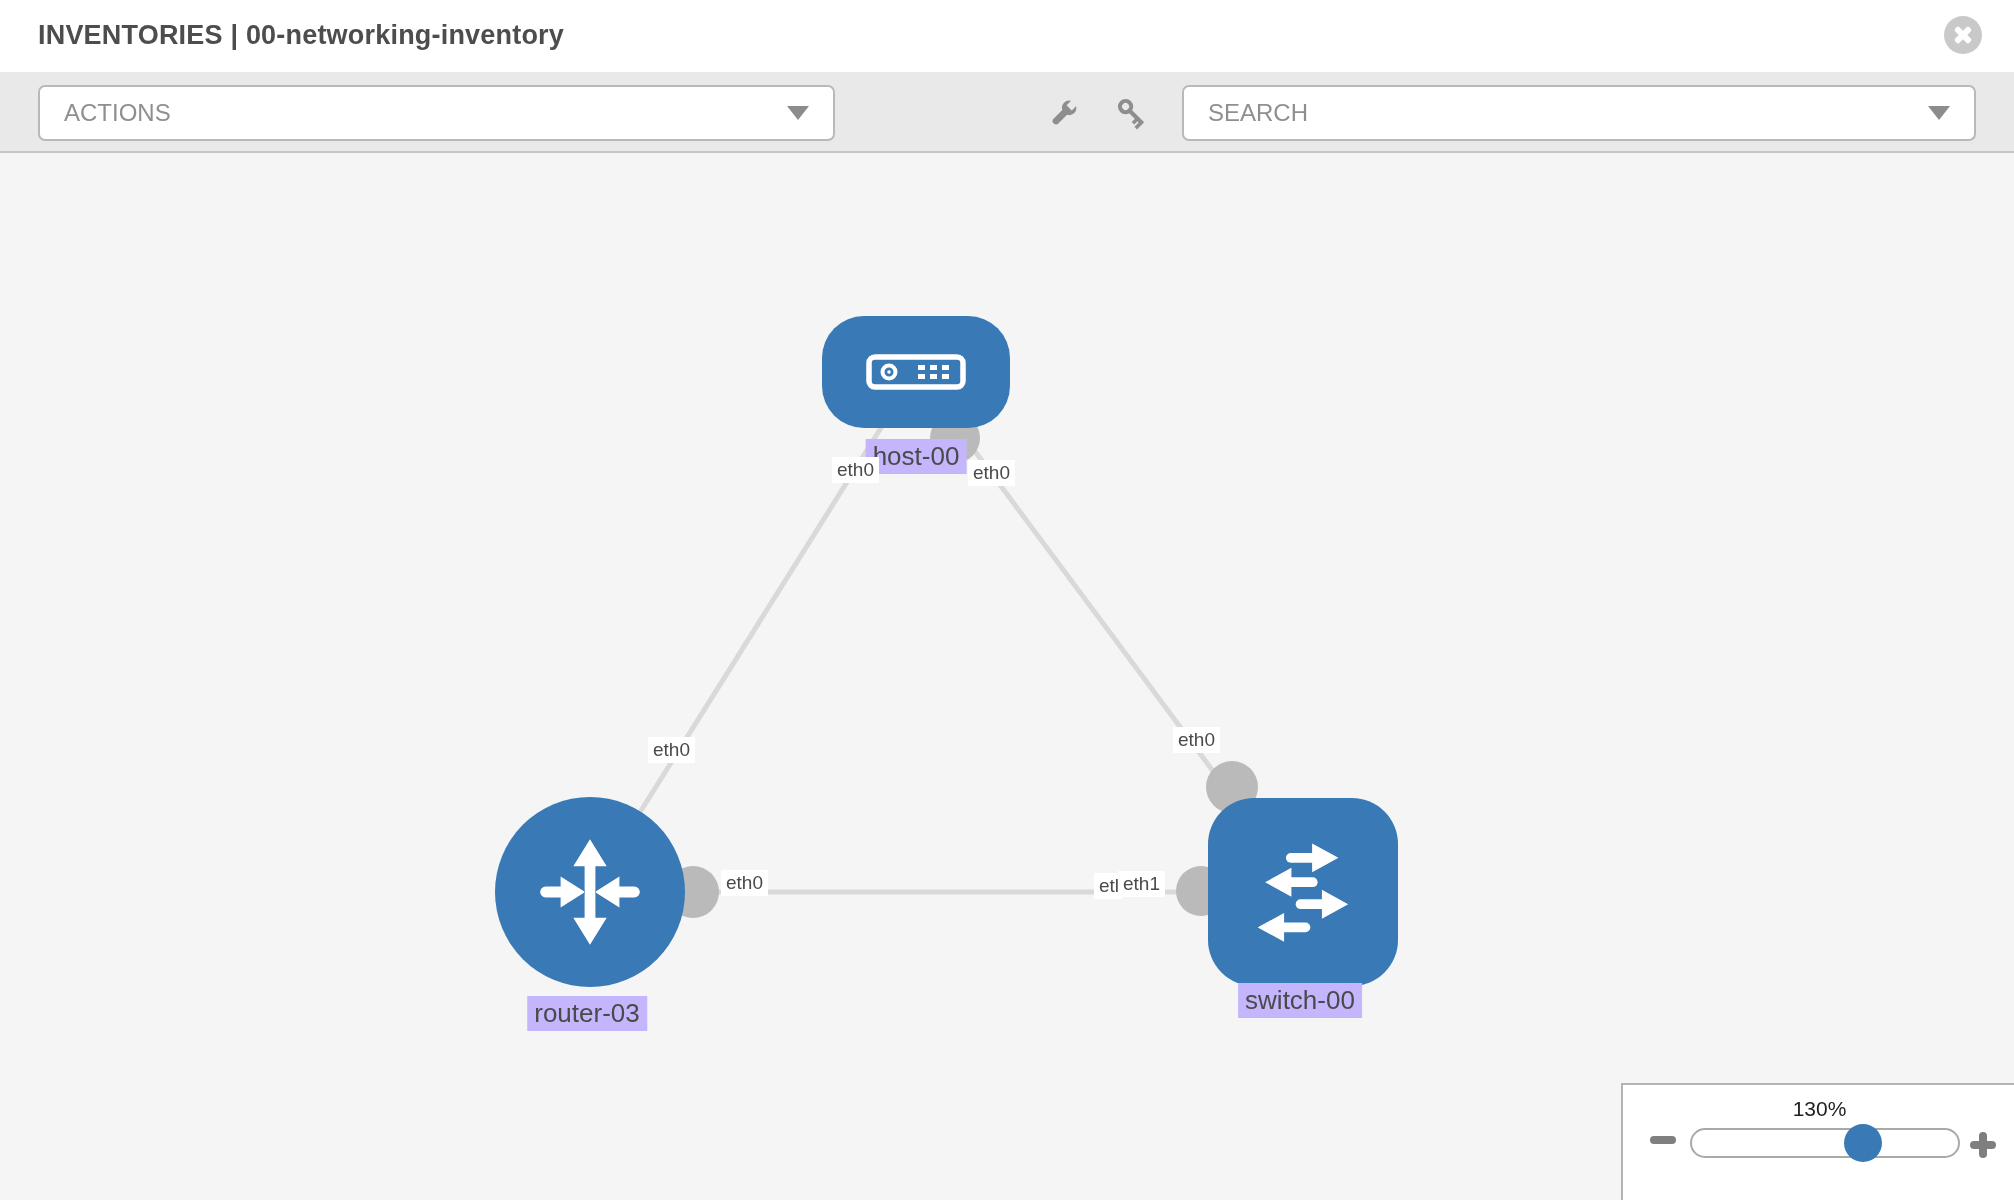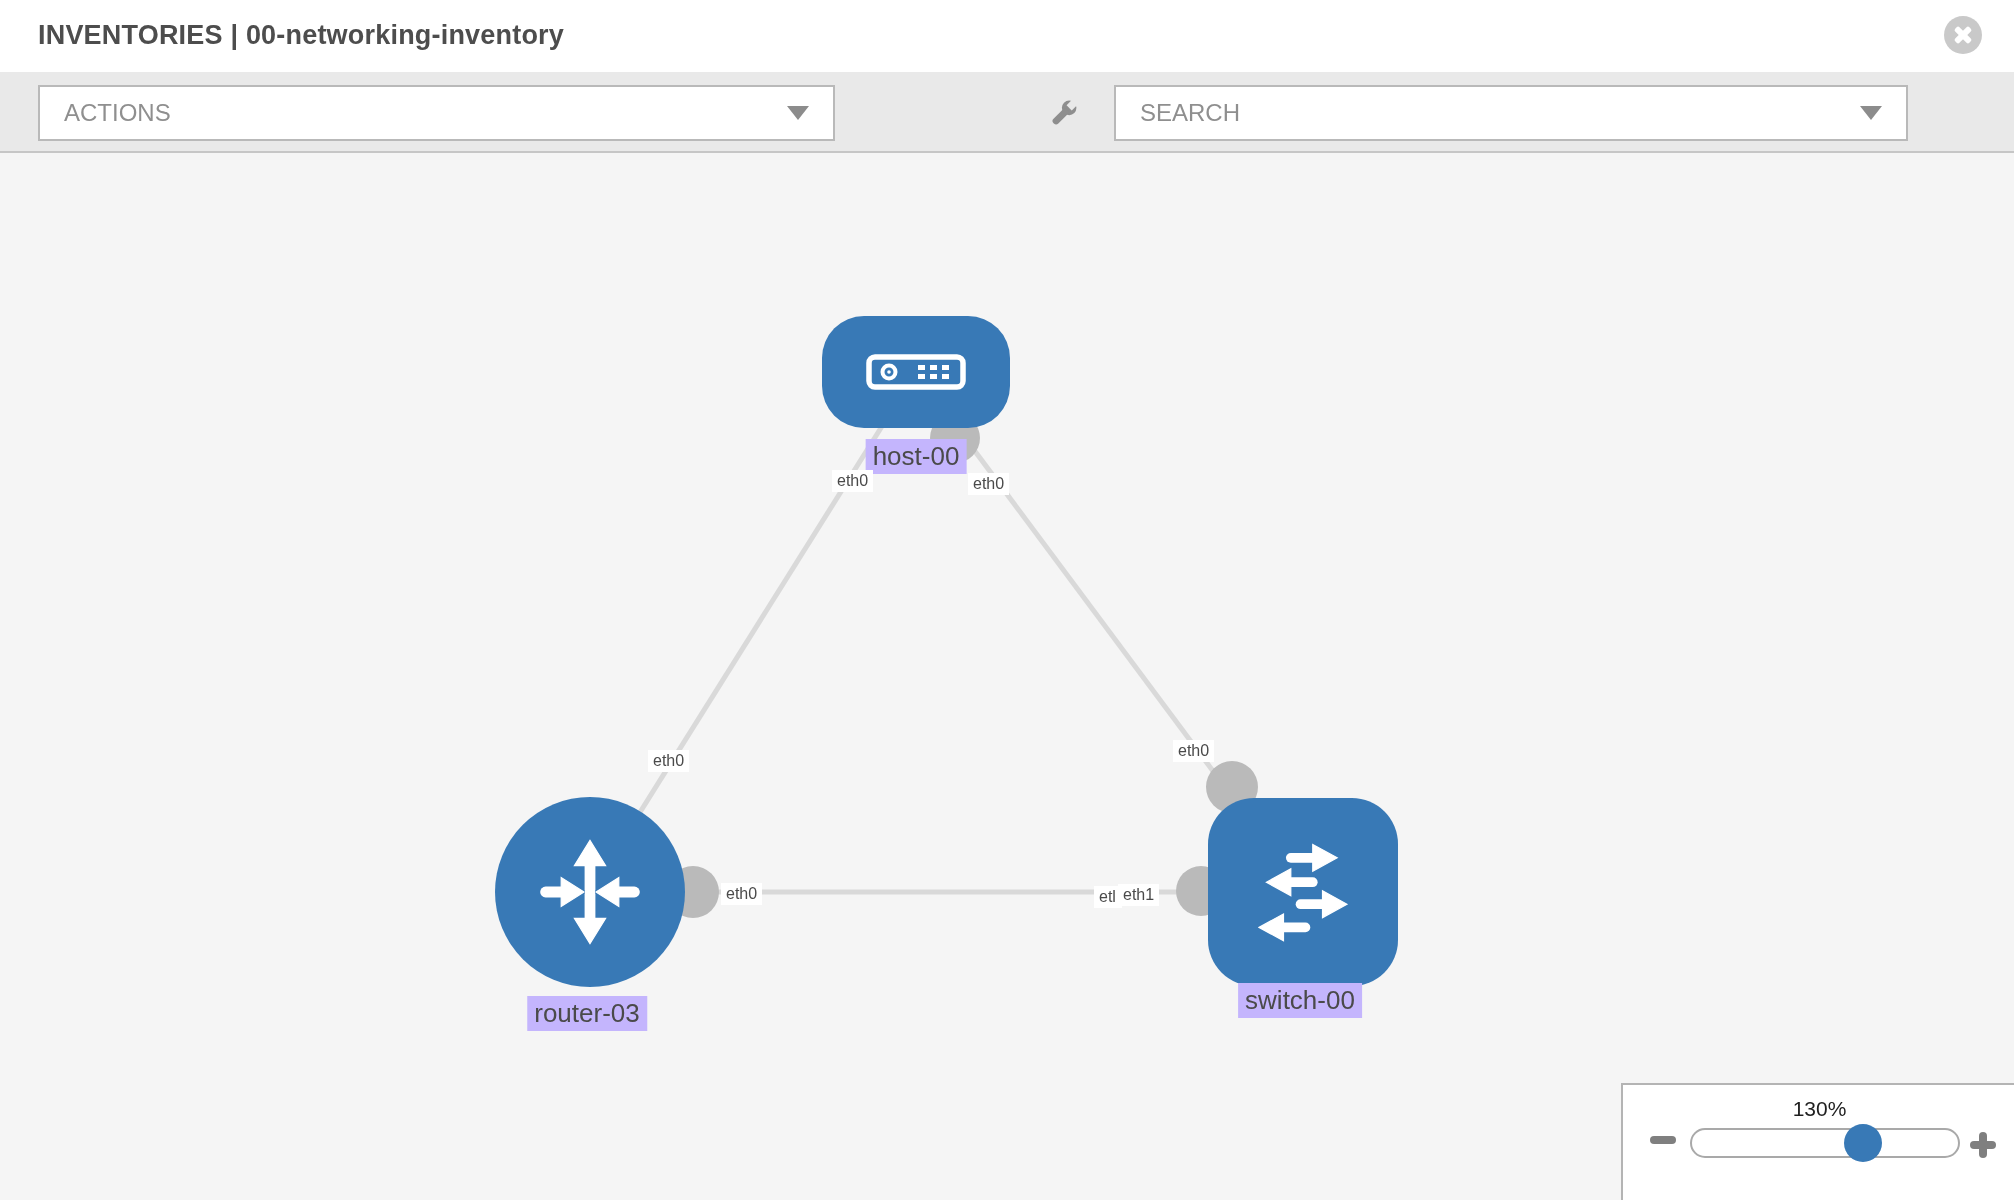--- a/index.html
+++ b/index.html
@@ -24,26 +24,26 @@
   .close-btn i.a { transform:rotate(45deg); }
   .close-btn i.b { transform:rotate(-45deg); }
 
   
   .toolbar {
     position:absolute; top:72px; left:0; width:2014px; height:81px;
     background:#e9e9e9; border-bottom:2px solid #c6c6c6;
   }
   .select {
     position:absolute; top:13px; height:56px; background:#fff;
-    border:2px solid #b9b9b9; border-radius:0;
+    border:2px solid #b9b9b9; border-radius:7px;
     display:flex; align-items:center; justify-content:space-between;
     padding:0 24px; font-size:24px; color:#8f8f8f; cursor:pointer;
   }
   .select.actions { left:38px;  width:797px; }
-  .select.search  { left:1114px; width:794px; }
+  .select.search  { left:1182px; width:794px; }
   .caret {
     width:0; height:0;
     border-left:11px solid transparent; border-right:11px solid transparent;
     border-top:14px solid #8c8c8c;
   }
   .tool-icon { position:absolute; top:24px; cursor:pointer; }
   .tool-icon.wrench { left:1046px; }
   .tool-icon.key    { left:1114px; }
 
   
@@ -62,21 +62,21 @@
   .node-label {
     position:absolute; z-index:3; background:#c4b5fd; color:#4a4a4a;
     font-size:26px; padding:2px 7px; transform:translateX(-50%); white-space:nowrap;
   }
   .node-label.host   { left:916px;  top:286px; }
   .node-label.router { left:587px;  top:843px; }
   .node-label.switch { left:1300px; top:830px; }
 
   .if-label {
     position:absolute; z-index:3; background:#fff; color:#4a4a4a;
-    font-size:16px; padding:2px 5px; white-space:nowrap;margin-top:13px;
+    font-size:19px; padding:2px 5px; white-space:nowrap;
   }
   .if-l1-from { left:832px;  top:304px; }
   .if-l1-to   { left:648px;  top:584px; }
   .if-l2-from { left:968px;  top:307px; }
   .if-l2-to   { left:1173px; top:574px; }
   .if-l3-from { left:721px;  top:717px; }
   .if-l3-behind { left:1094px; top:720px; width:28px; overflow:hidden; padding-right:0; }
   .if-l3-front  { left:1118px; top:718px; }
 
   

